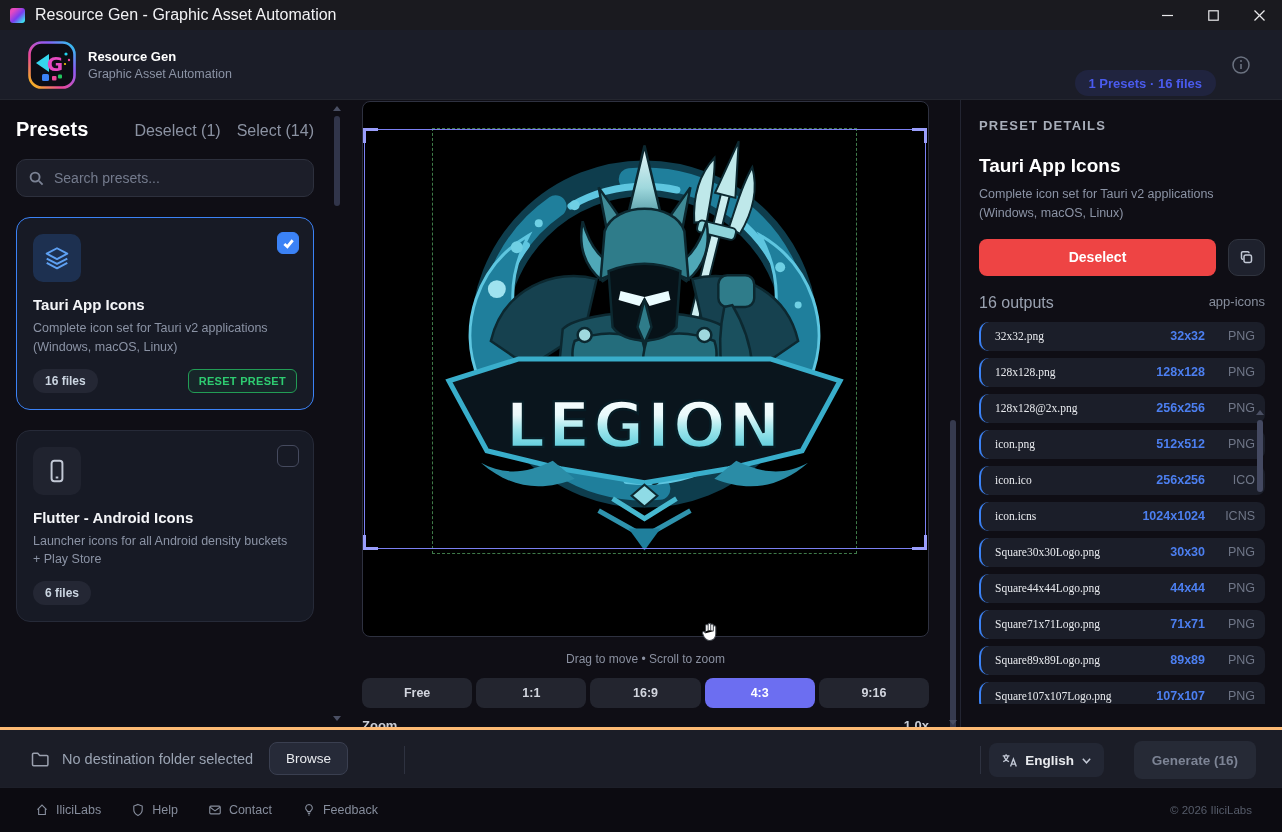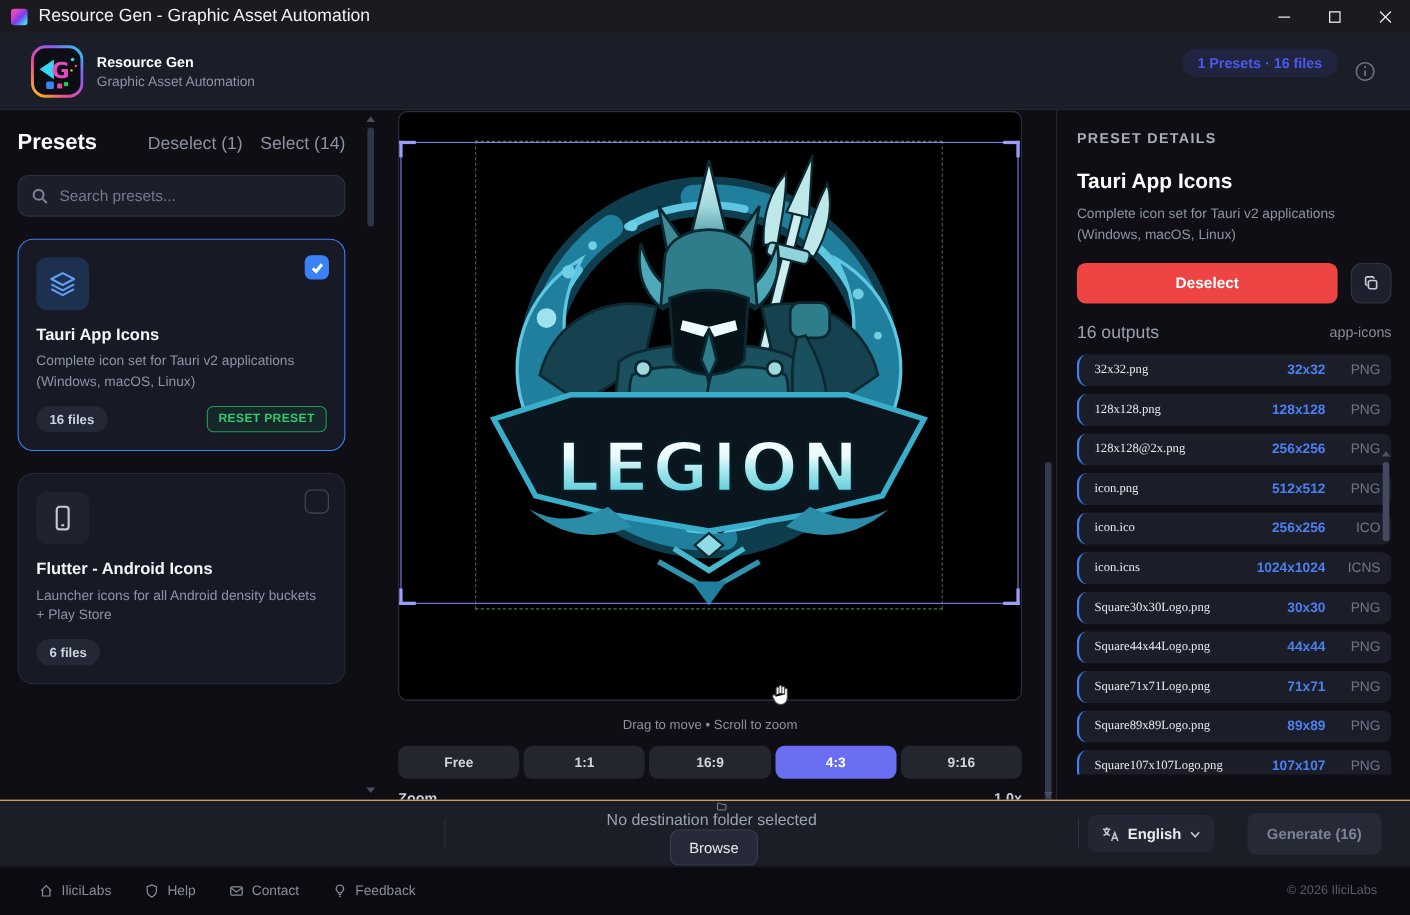--- a/index.html
+++ b/index.html
@@ -16,21 +16,21 @@
   .tb-controls { margin-left:auto; display:flex; height:30px; }
   .tb-btn { width:46px; height:30px; display:flex; align-items:center; justify-content:center; color:#e9e9ec; }
   .tb-btn svg { width:11px; height:11px; stroke:#e9e9ec; stroke-width:1.2; fill:none; }
 
   
   .header { position:absolute; left:0; top:30px; width:1282px; height:70px; background:#1b1d28;
     border-bottom:1px solid #24262f; display:flex; align-items:center; }
   .logo { width:48px; height:48px; margin-left:28px; }
   .app-name { color:#ffffff; font-size:13px; font-weight:bold; }
   .app-sub { color:#8b93a5; font-size:12.5px; margin-top:3px; }
-  .header-badge { position:absolute; right:66px; top:14px; height:26px; padding:0 14px; border-radius:999px;
+  .header-badge { position:absolute; right:66px; top:40px; height:26px; padding:0 14px; border-radius:999px;
     background:#20243f; color:#4a5bee; font-size:13px; font-weight:bold; display:flex; align-items:center; }
   .info-btn { position:absolute; right:32px; top:26px; width:18px; height:18px; }
 
   
   .main { position:absolute; left:0; top:100px; width:1282px; height:627px; }
 
   
   .sidebar { position:absolute; left:0; top:0; width:348px; height:627px; overflow:hidden; }
   .sb-inner { position:absolute; left:16px; top:0; width:298px; }
   .sb-head { display:flex; align-items:baseline; margin-top:18px; }
@@ -122,21 +122,21 @@
   .out-row { position:relative; flex:0 0 29px; background:#1b1e29; border-radius:8px;
     display:flex; align-items:center; padding-left:16px; }
   .out-row::before { content:""; position:absolute; left:0; top:0; bottom:0; width:10px;
     border-left:2.5px solid #3b82f6; border-radius:10px 0 0 10px; }
   .out-name { font-family:Liberation Serif, serif; font-size:11.5px; color:#e8eaee; }
   .out-size { margin-left:auto; color:#4c7ff0; font-size:12.5px; font-weight:bold; }
   .out-fmt { width:40px; margin-left:10px; margin-right:10px; text-align:right; color:#6f7687; font-size:12.5px; }
 
   
   .bottombar { position:absolute; left:0; top:727px; width:1282px; height:60px; background:#1b1d27;
-    border-top:1px solid #fdba74; display:flex; align-items:center;flex-direction:column; }
+    border-top:3px solid #fdba74; display:flex; align-items:center; }
   .dest-icon { margin-left:30px; }
   .dest-text { margin-left:12px; color:#9aa3b2; font-size:14.5px; }
   .browse-btn { margin-left:16px; background:#262a38; border:1px solid #3a3f50; border-radius:8px;
     color:#e8eaee; font-size:13.5px; padding:8px 16px; }
   .bb-div { width:1px; height:28px; background:#2e3240; position:absolute; top:16px; }
   .lang-btn { position:absolute; right:178px; top:13px; height:34px; background:#232734; border:none;
     border-radius:8px; display:flex; align-items:center; padding:0 12px; gap:7px; }
   .lang-btn span { color:#e8eaee; font-size:13.5px; font-weight:bold; }
   .lang-btn svg { stroke:#c3c9d6; fill:none; stroke-width:1.6; }
   .generate-btn { position:absolute; right:26px; top:11px; height:38px; background:#262a36; border:none;

